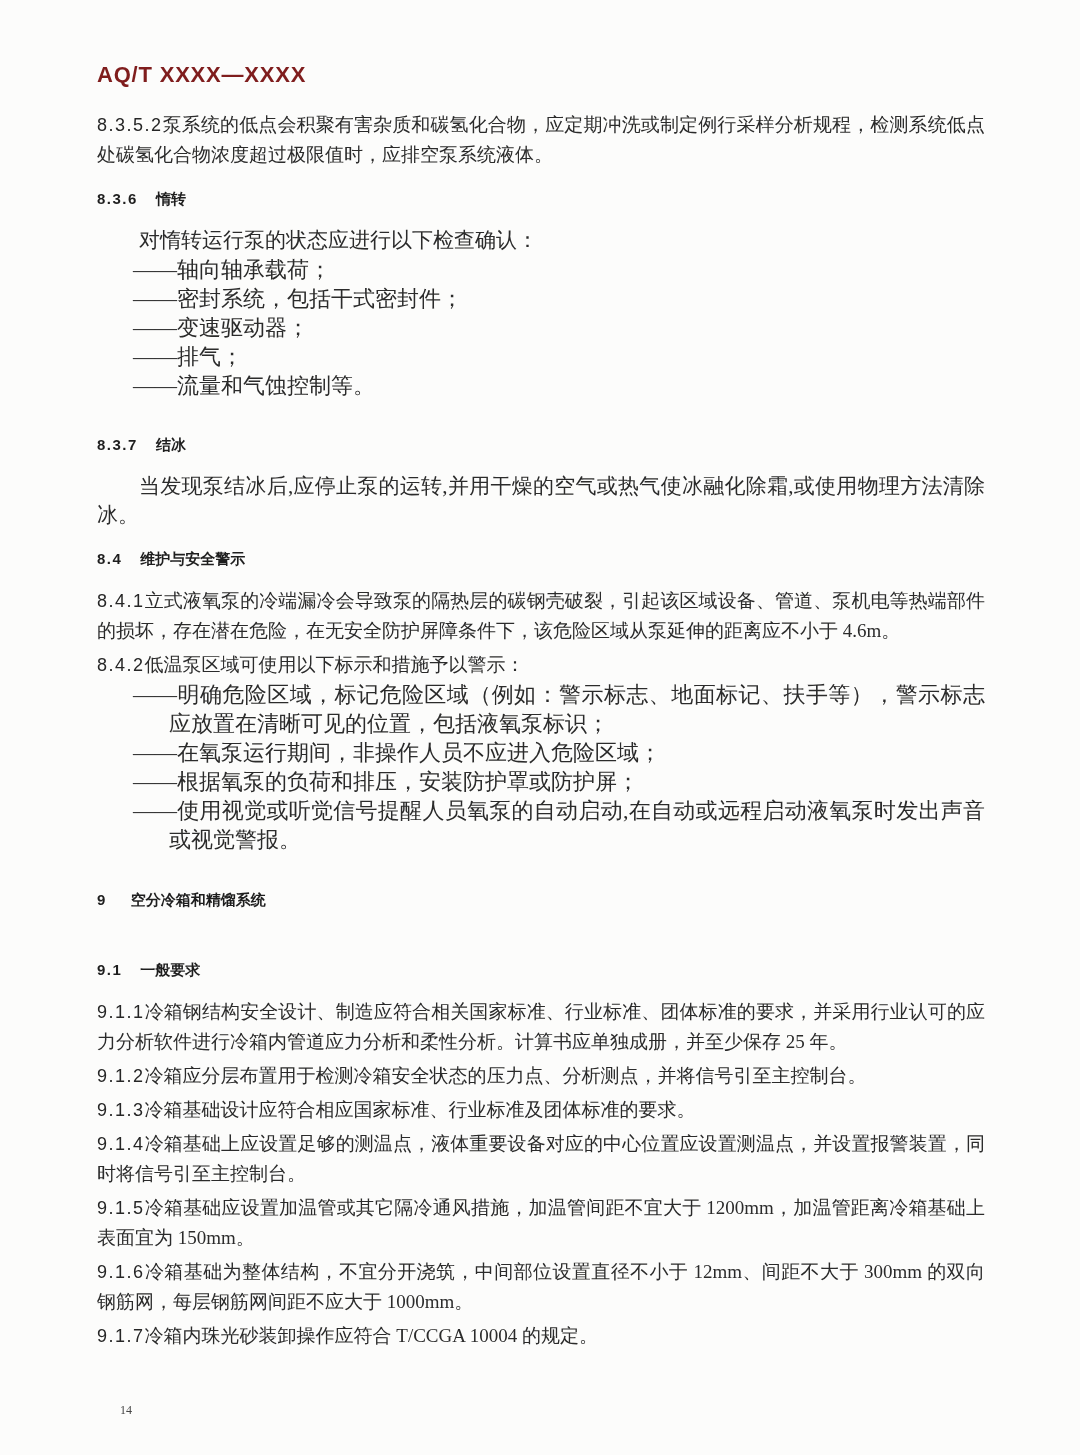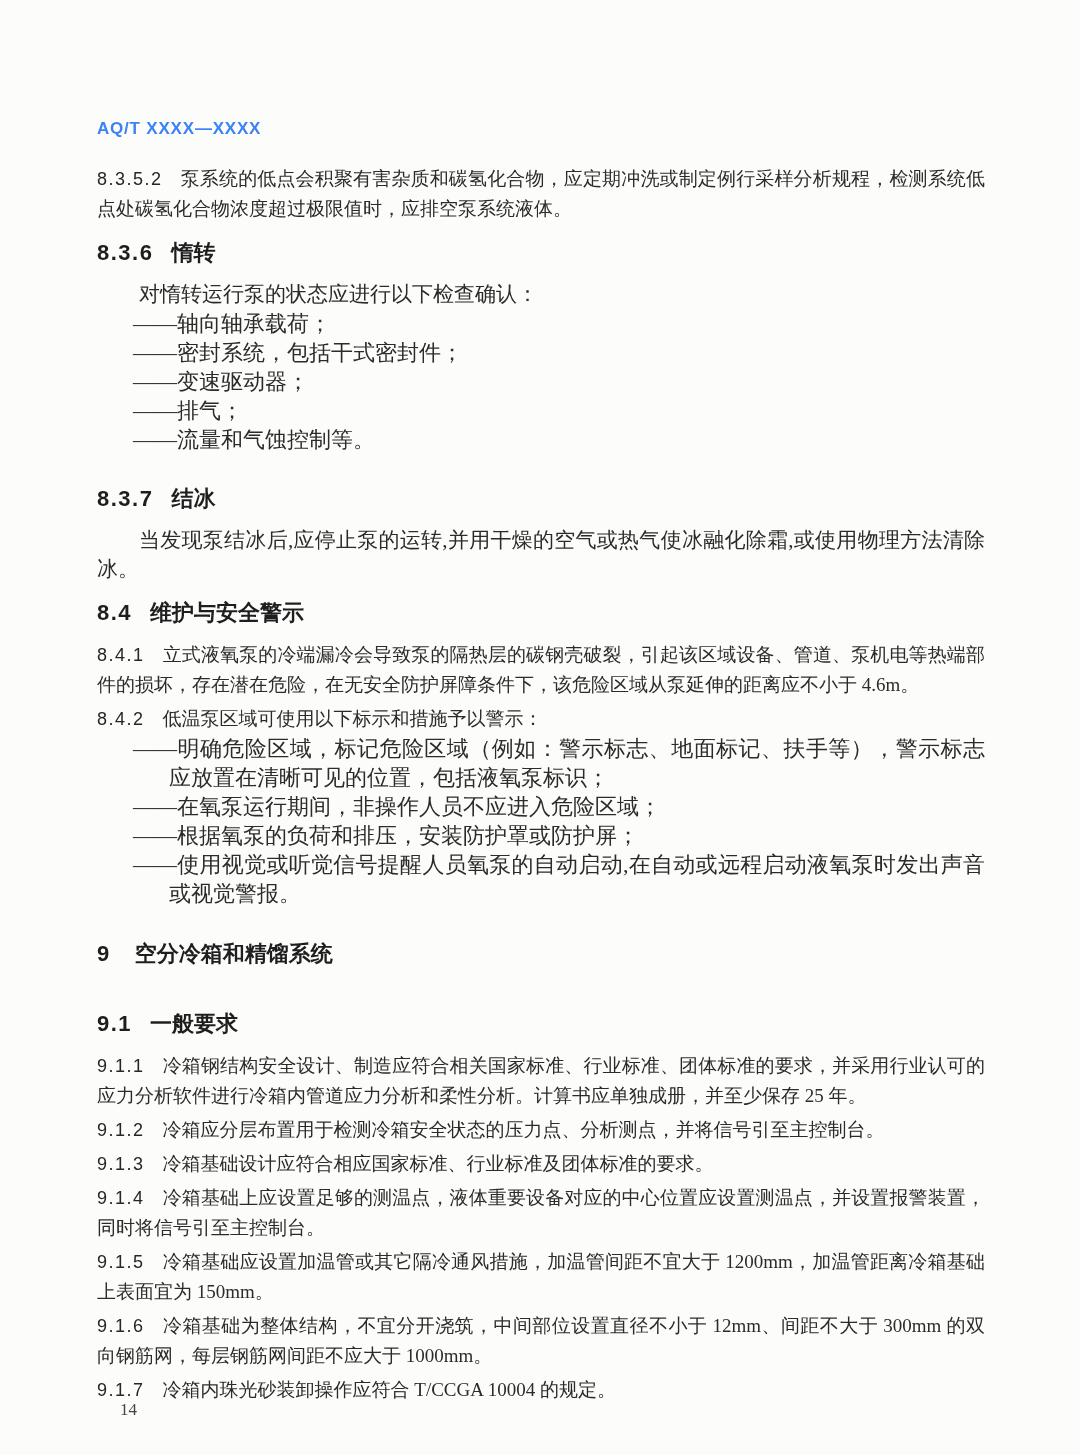--- a/index.html
+++ b/index.html
@@ -9,34 +9,34 @@
     height: 1455px;
     margin: 0 auto;
     background: #fcfcfb;
     color: #2b2b2b;
     box-sizing: border-box;
     padding: 0 95px 0 97px;
     overflow: hidden;
     font-family: "Liberation Serif", "DejaVu Serif", serif;
   }
   .doc-header {
-    margin-top: 120px;
+    margin-top: 66px;
     font-family: "Liberation Sans", "DejaVu Sans", sans-serif;
     font-weight: 600;
-    font-size: 17px;
+    font-size: 22px;
     line-height: 18px;
     letter-spacing: 0.8px;
-    color: #3b82f6;
+    color: #7f1d1d;
   }
   .content { display: block; }
   
   .heading {
     font-family: "Liberation Sans", "DejaVu Sans", sans-serif;
     font-weight: 700;
-    font-size: 22px;
+    font-size: 15px;
     line-height: 26px;
     color: #1e1e1e;
     margin-top: 16px;
     text-align: left;
   }
   .heading .hnum {
     font-family: "Liberation Sans", "DejaVu Sans", sans-serif;
     letter-spacing: 1.5px;
     margin-right: 18px;
   }
@@ -51,21 +51,20 @@
     line-height: 30px;
     margin-top: 4px;
     text-align: justify;
   }
   .heading + .clause { margin-top: 14px; }
   .doc-header + .content > .clause:first-child { margin-top: 26px; }
   .clause .cnum {
     font-family: "Liberation Sans", "DejaVu Sans", sans-serif;
     font-size: 18px;
     letter-spacing: 1.5px;
-    margin-right: 18px;
     color: #262626;
   }
   
   .para {
     font-size: 21px;
     line-height: 29px;
     margin-top: 14px;
     text-indent: 42px;
     text-align: justify;
   }
@@ -75,21 +74,21 @@
     line-height: 29px;
     margin-top: 0;
     padding-left: 72px;
     text-indent: -36px;
     text-align: justify;
   }
   .page-number {
     position: absolute;
     left: 120px;
     top: 1400px;
-    font-size: 17px;
+    font-size: 12px;
     line-height: 20px;
     color: #454545;
     font-family: "Liberation Serif", "DejaVu Serif", serif;
   }
 </style>
 </head>
 <body>
 
 <div class="page">
   <div class="doc-header">AQ/T XXXX—XXXX</div>

